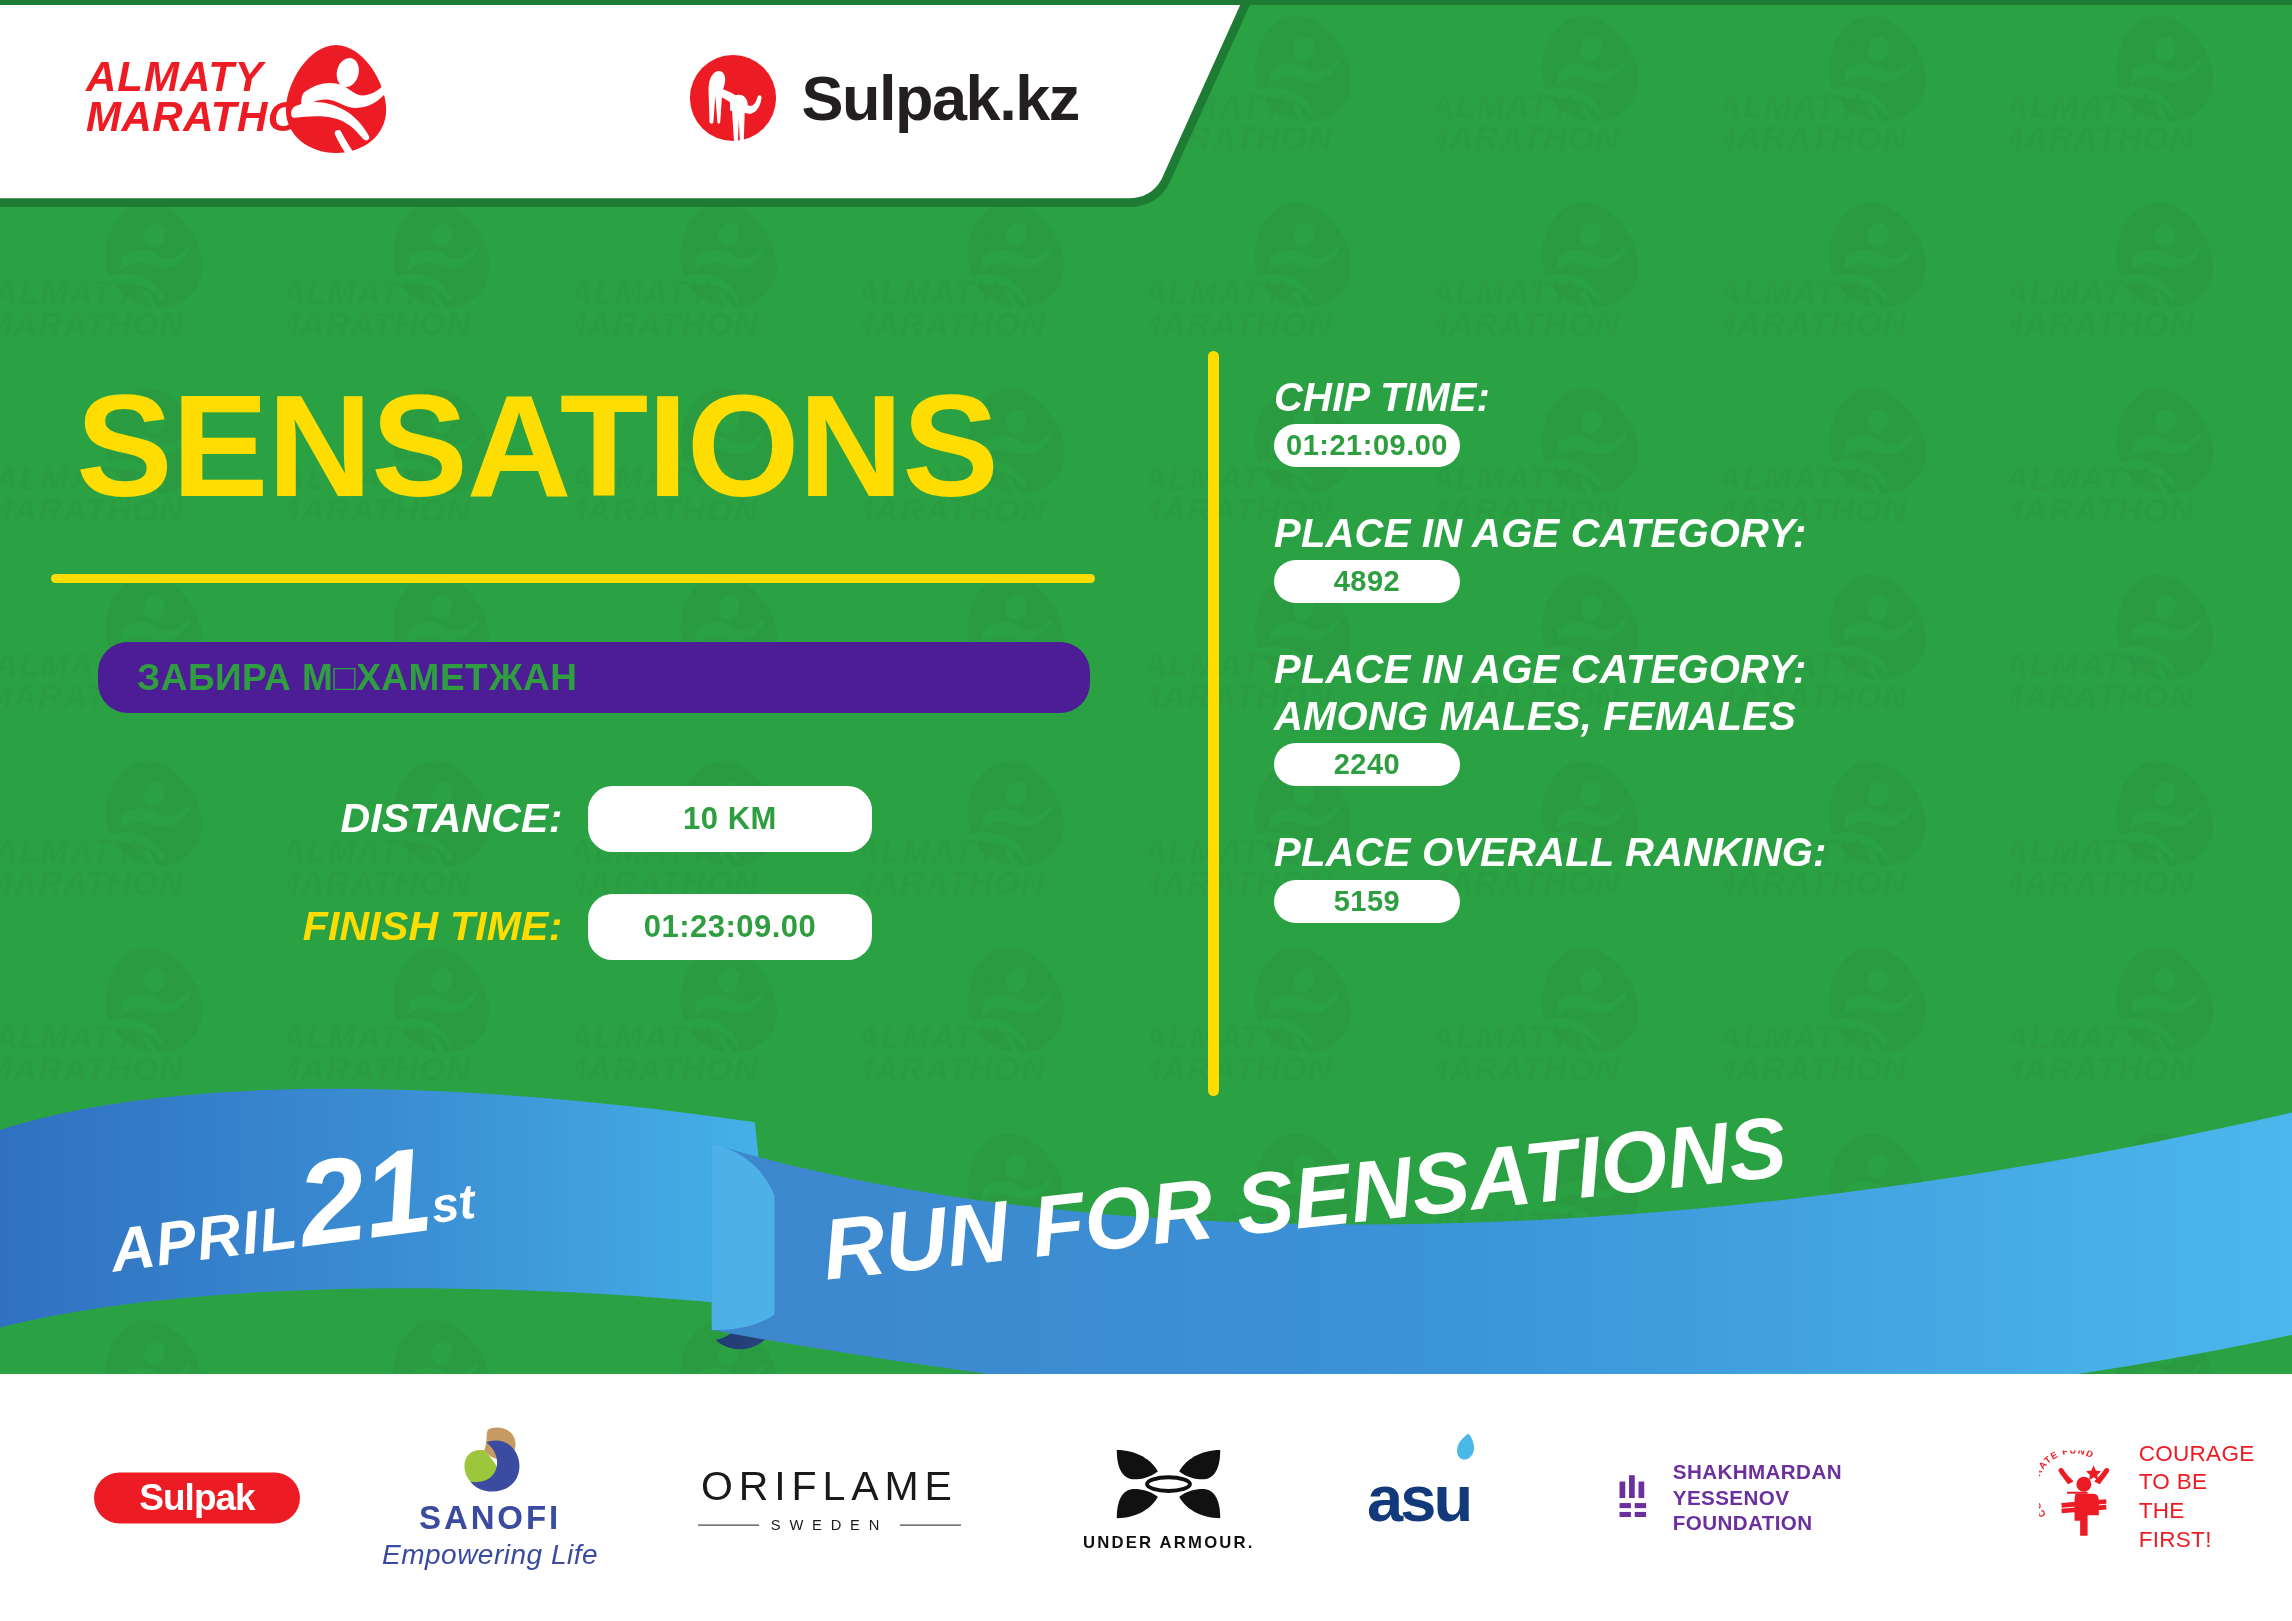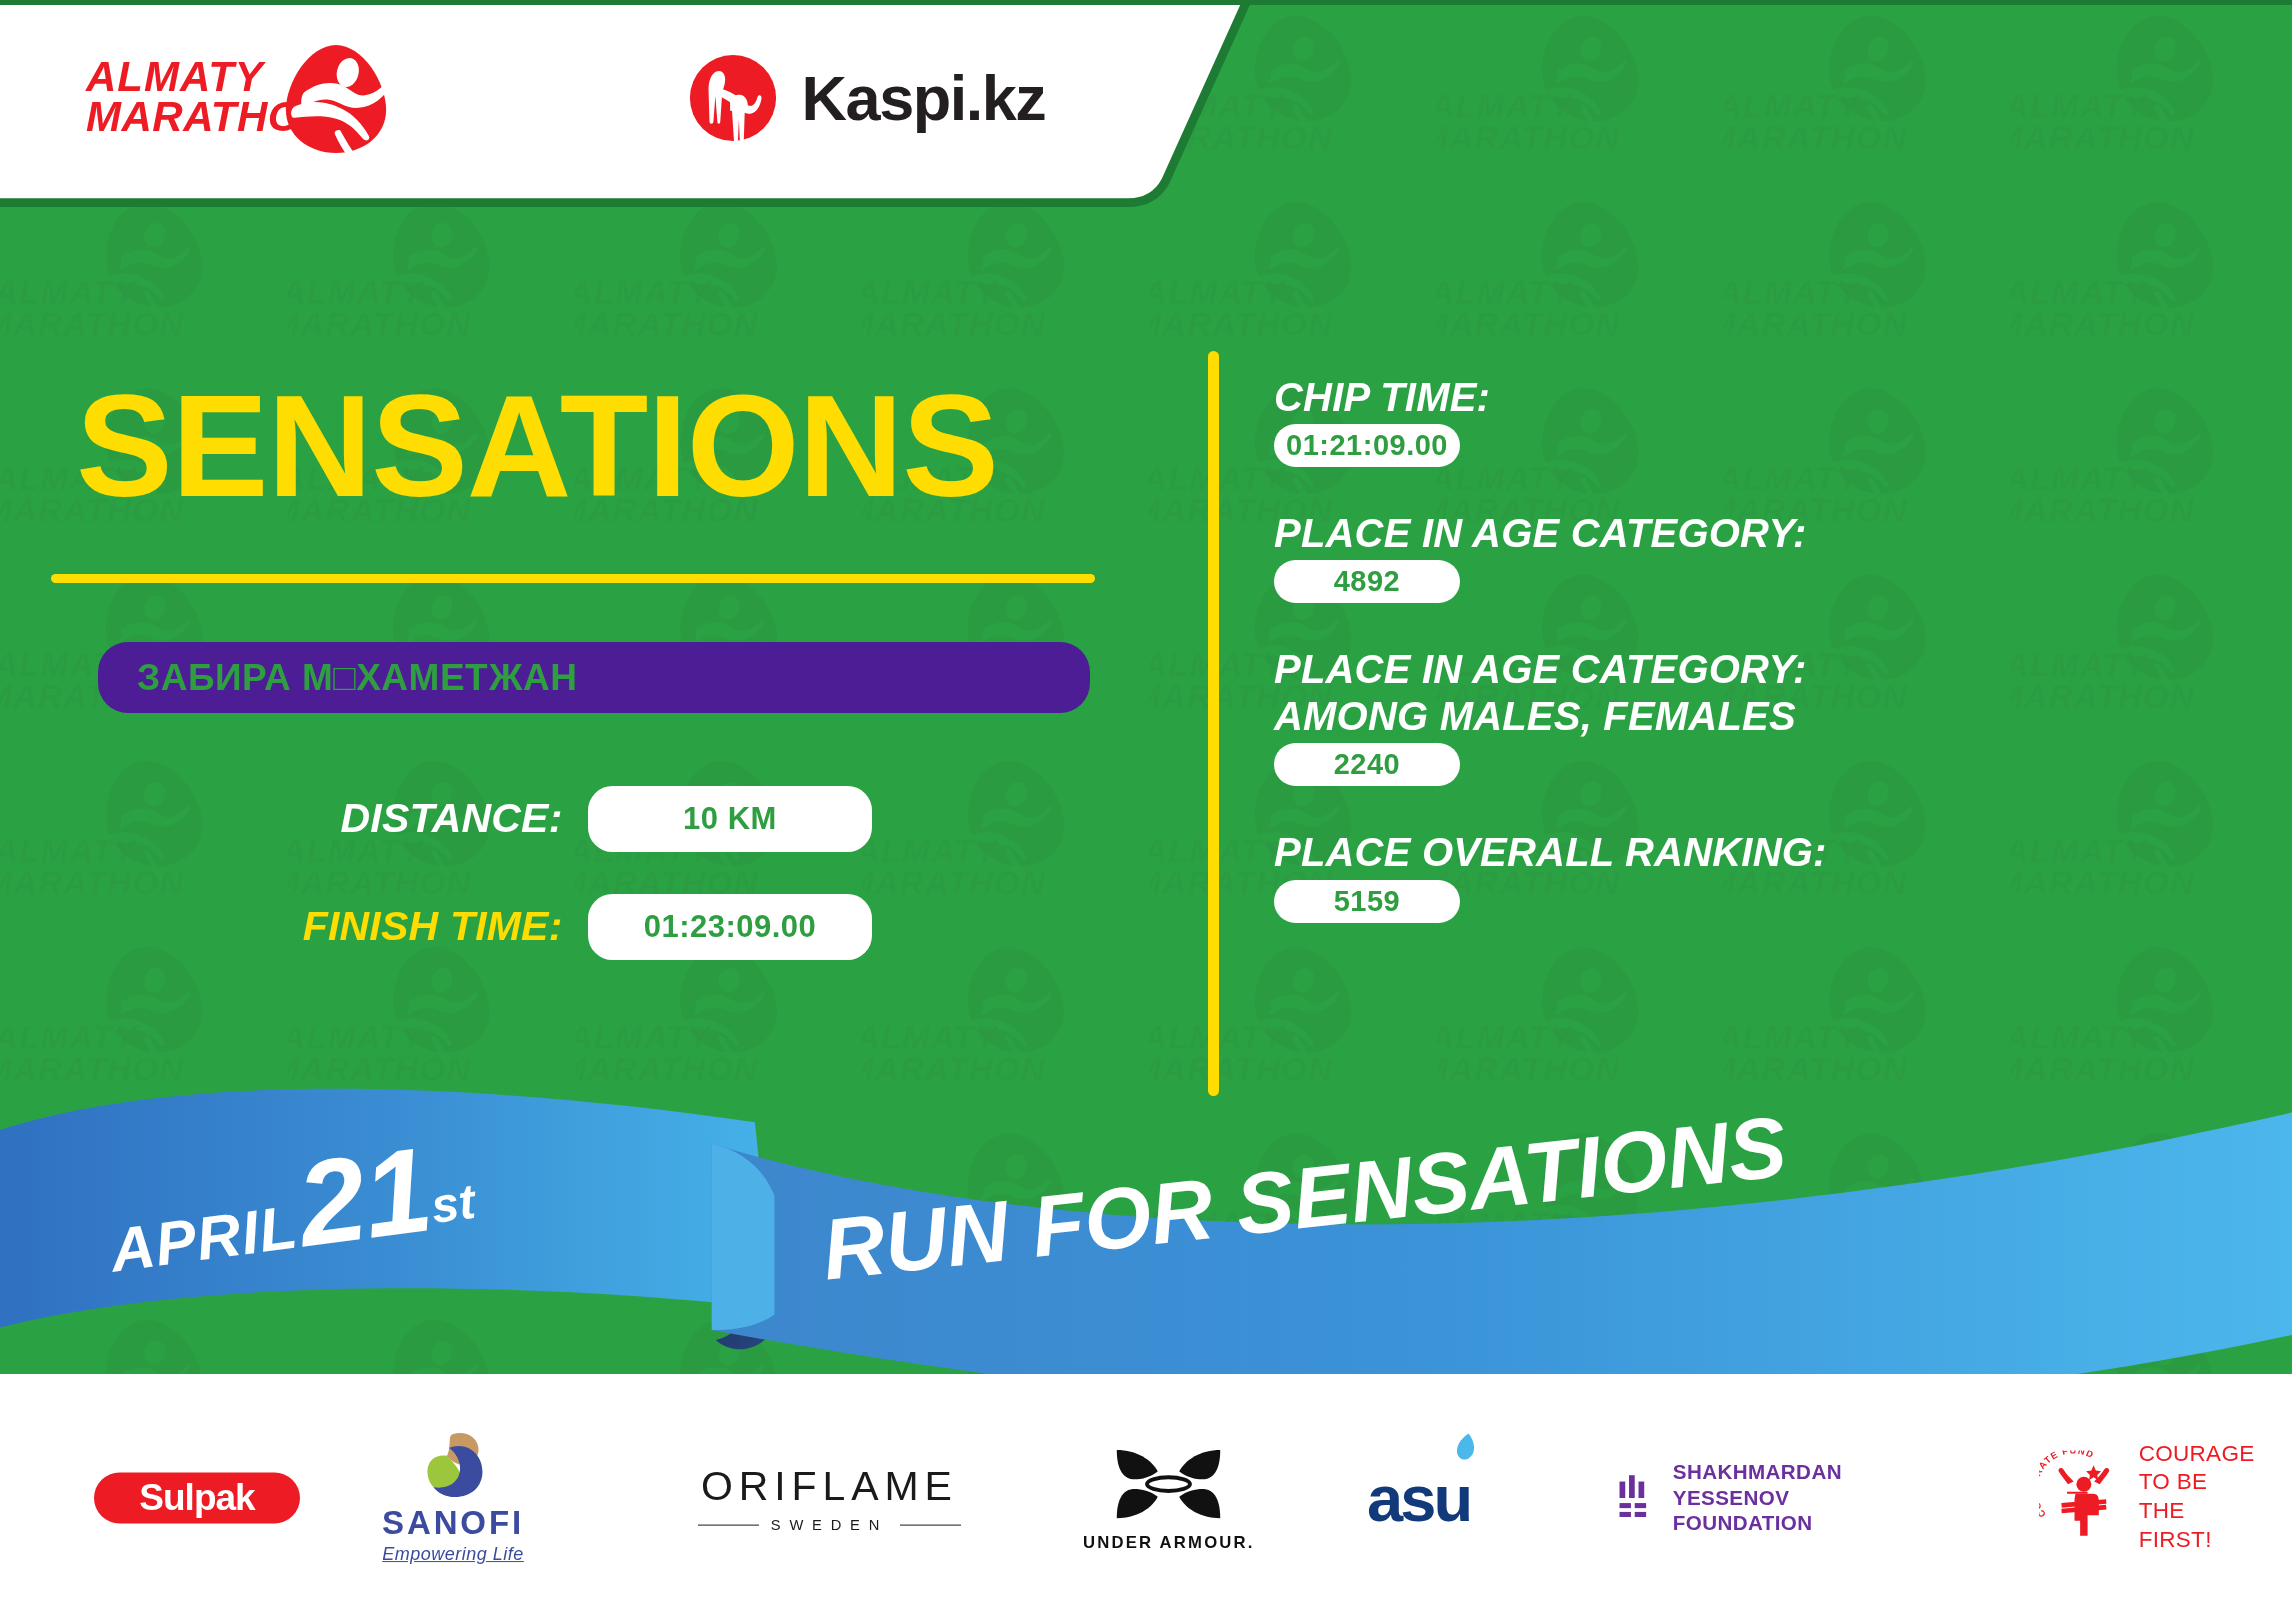--- a/index.html
+++ b/index.html
@@ -109,21 +109,21 @@
               display:flex; align-items:center; }
   .sp { position:absolute; top:50%; transform:translateY(-50%);
         display:flex; align-items:center; }
 
   .sulpak { left:94px; width:206px; height:51px; background:#ed1c24;
             border-radius:25.5px; justify-content:center; }
   .sulpak span { color:#fff; font-size:37px; font-weight:bold; letter-spacing:-1px; }
 
   .sanofi { left:382px; flex-direction:column; }
   .sanofi .s1 { color:#3b4ba0; font-size:33px; font-weight:bold; letter-spacing:2.9px; margin-top:5.9px;}
-  .sanofi .s2 { color:#3b4ba0; font-size:18px; font-style:italic; letter-spacing:0.5px; margin-top:2px;text-decoration:underline;}
+  .sanofi .s2 { color:#3b4ba0; font-size:28px; font-style:italic; letter-spacing:0.5px; margin-top:2px;}
 
   .oriflame { left:698px; flex-direction:column; align-items:center; }
   .oriflame .o1 { color:#1a1a1a; font-size:41px; letter-spacing:5.9px; font-weight:300; }
   .oriflame .o2 { color:#1a1a1a; font-size:14.7px; letter-spacing:8.8px; margin-top:7.8px;
                   display:flex; align-items:center; gap:11.8px;text-align:right; }
   .oriflame .o2::before, .oriflame .o2::after { content:""; width:61px; height:1px; background:#1a1a1a; }
 
   .ua { left:1083px; flex-direction:column; align-items:center; }
   .ua .u2 { color:#111; font-size:16.7px; font-weight:bold; letter-spacing:2.2px; margin-top:7.8px; }
 
@@ -202,21 +202,21 @@
 
     <div class="kaspi">
       <svg class="kaspi-mark" viewBox="0 0 96 96">
         <circle cx="48" cy="48" r="44" fill="#ed1c24"></circle>
         <g fill="#ffffff">
           <path d="M31 21 c5 -2 9 2 9 8 c0 5 -2 9 -3 13 l-2 30 c0 3 -3 3 -3 0 l-2 -26 l-2 26 c0 3 -4 3 -4 0 l-1 -33 c0 -8 3 -16 8 -18 Z"></path>
           <path d="M34 38 c8 2 16 6 22 11 c4 4 8 8 11 7 c3 -1 5 -5 6 -9 c1 -3 5 -2 4 2 c-1 7 -5 14 -11 15 c-6 1 -11 -4 -16 -8 c-5 -4 -11 -8 -17 -10 c-3 -1 -2 -9 1 -8 Z"></path>
           <path d="M52 45 c6 -2 11 3 11 10 l0 6 l-3 0 l-1 31 c0 3 -4 3 -4 0 l-1 -22 l-1 22 c0 3 -4 3 -4 0 l-2 -31 l-2 0 l0 -7 c0 -5 3 -8 7 -9 Z"></path>
         </g>
       </svg>
-      <div class="kaspi-text">Kaspi.kz</div>
+      <div class="kaspi-text">Sulpak.kz</div>
     </div>
   </div>
 
   <div class="cert-title">SENSATIONS</div>
   <div class="cert-rule"></div>
 
   <div class="name-pill">
     <span>ЗАБИРА М□ХАМЕТЖАН</span>
   </div>
 

